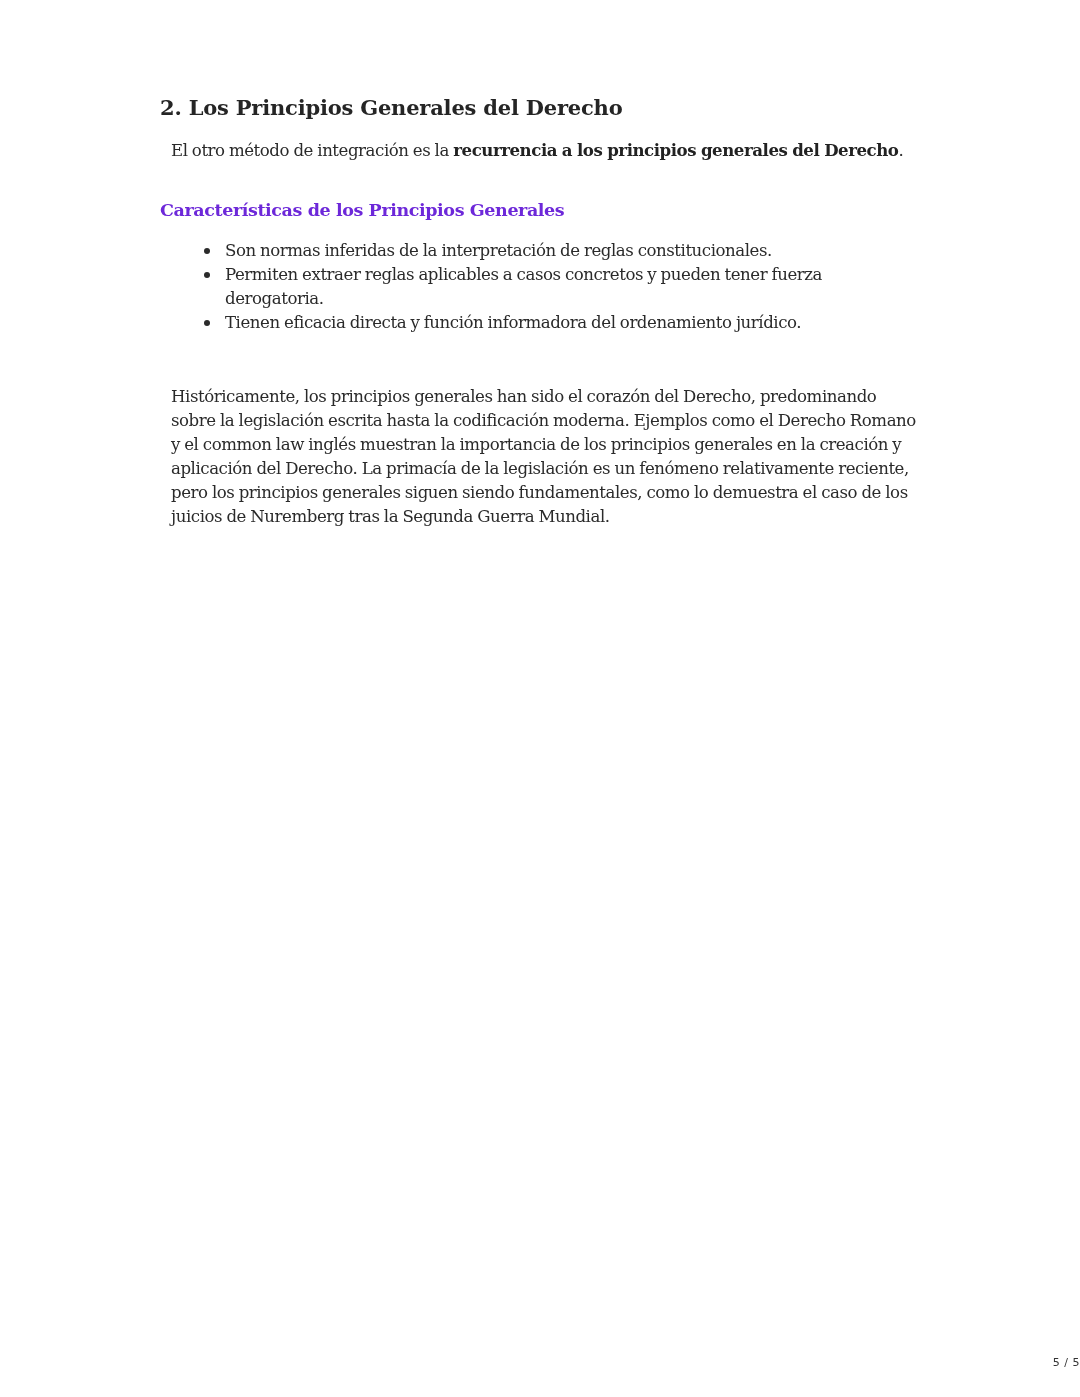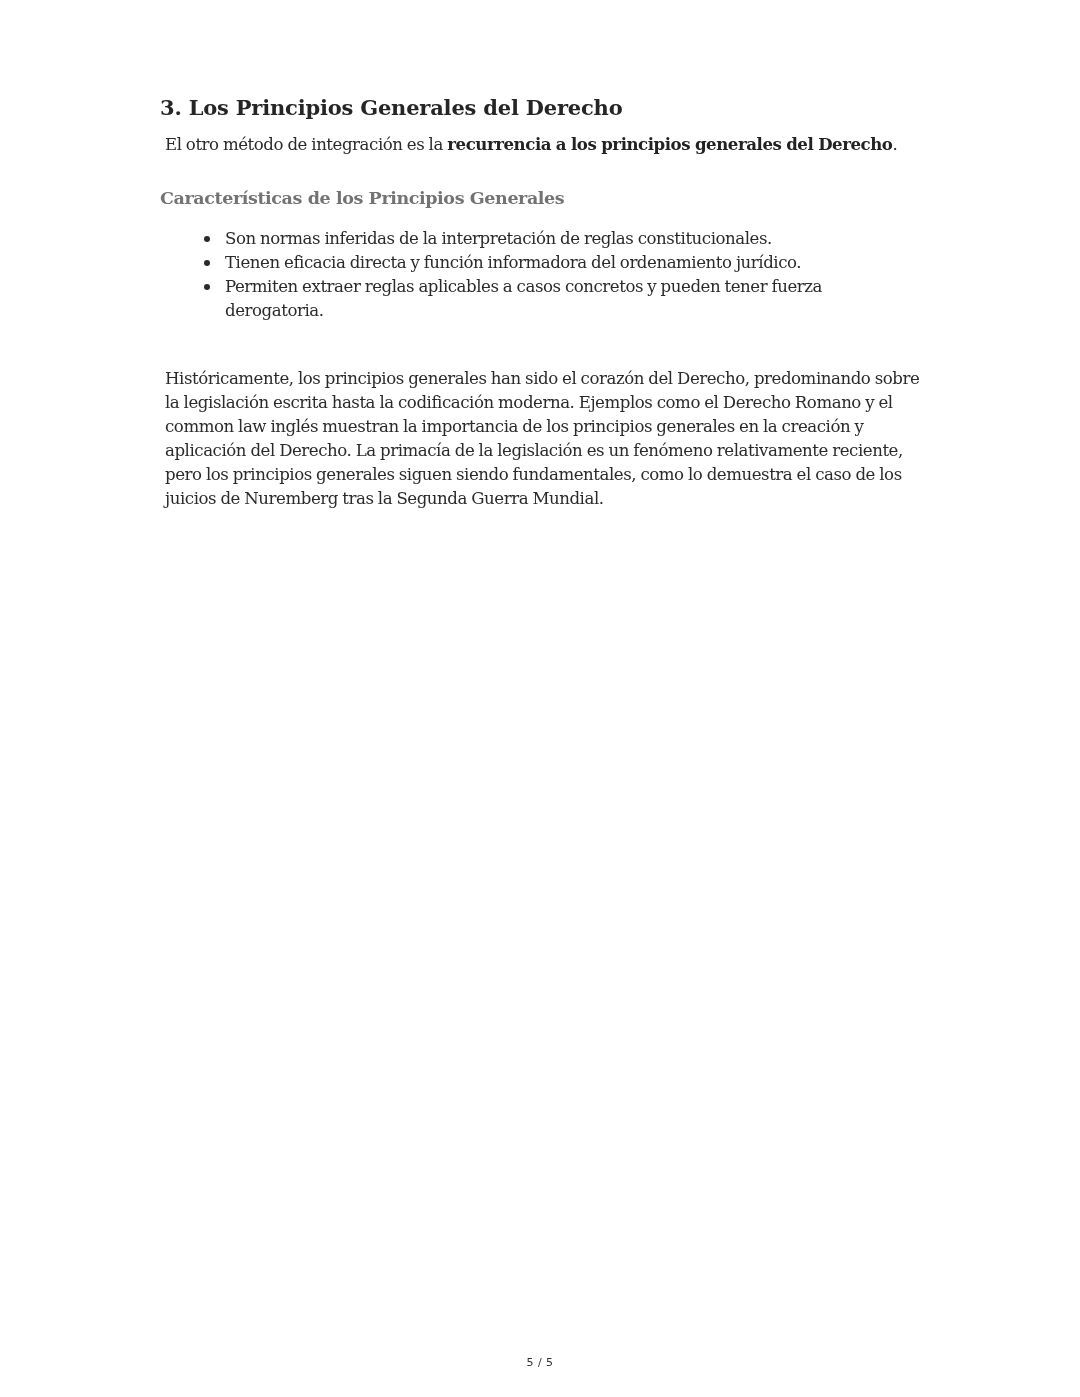--- a/index.html
+++ b/index.html
@@ -26,31 +26,31 @@
       font-weight: bold;
       font-size: 21px;
       line-height: 32px;
       margin: 0 0 0 3px;
       color: #252525;
       letter-spacing: -0.2px;
     }
     p.body {
       font-size: 16.6px;
       line-height: 24px;
-      margin: 8px;
+      margin: 14px;
       letter-spacing: -0.45px;
       word-spacing: -0.5px;
     }
     p.body strong { font-weight: bold; color: #222; }
     h3.sub {
       font-weight: bold;
       font-size: 17.5px;
       line-height: 26px;
       margin: 0 0 0 3px;
-      color: #737373;
+      color: #6d28d9;
       letter-spacing: -0.4px;
     }
     ul.bullets {
       margin: 16px;
       padding: 0 0 0 52px;
       list-style: none;
     }
     ul.bullets li {
       position: relative;
       font-size: 16.6px;
@@ -67,41 +67,41 @@
       border-radius: 50%;
       background: #2a2a2a;
     }
     .gap1 { height: 20px; }
     .gap2 { height: 20px; }
     .footer {
       position: absolute;
       top: 1356px;
       left: 0;
       width: 1080px;
-      text-align: center;
+      text-align: right;
       font-family: "DejaVu Sans", sans-serif;
       font-size: 11px;
       color: #333;
       letter-spacing: 0.5px;
     }
   </style>
 </head>
 <body>
 
 <div class="page">
-  <h2 class="section-title">3. Los Principios Generales del Derecho</h2>
+  <h2 class="section-title">2. Los Principios Generales del Derecho</h2>
   <p class="body"><span>El otro método de integración es la </span><strong>recurrencia a los principios generales del Derecho</strong><span>.</span><br></p>
 
   <div class="gap1"></div>
 
   <h3 class="sub">Características de los Principios Generales</h3>
   <ul class="bullets">
     <li><span class="bullet"></span><span>Son normas inferidas de la interpretación de reglas constitucionales.</span></li>
+    <li><span class="bullet"></span><span>Permiten extraer reglas aplicables a casos concretos y pueden tener fuerza derogatoria.</span></li>
     <li><span class="bullet"></span><span>Tienen eficacia directa y función informadora del ordenamiento jurídico.</span></li>
-    <li><span class="bullet"></span><span>Permiten extraer reglas aplicables a casos concretos y pueden tener fuerza derogatoria.</span></li>
   </ul>
 
   <div class="gap2"></div>
 
   <p class="body">Históricamente, los principios generales han sido el corazón del Derecho, predominando sobre la legislación escrita hasta la codificación moderna. Ejemplos como el Derecho Romano y el common law inglés muestran la importancia de los principios generales en la creación y aplicación del Derecho. La primacía de la legislación es un fenómeno relativamente reciente, pero los principios generales siguen siendo fundamentales, como lo demuestra el caso de los juicios de Nuremberg tras la Segunda Guerra Mundial.</p>
 </div>
 
 <div class="footer">5 / 5</div>
 
 </body></html>

